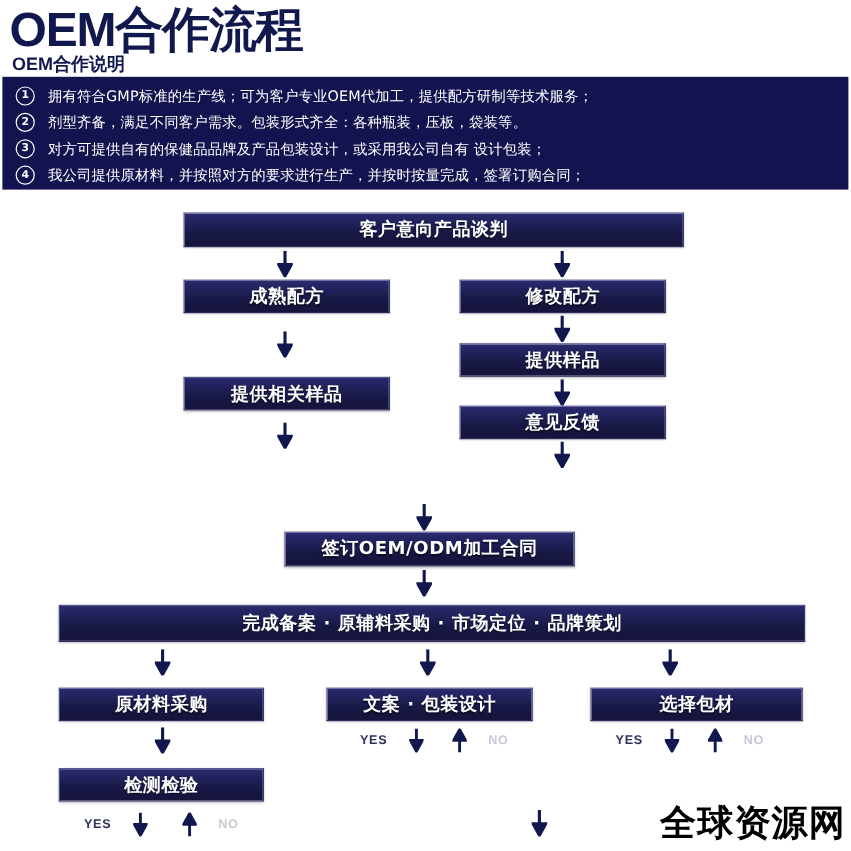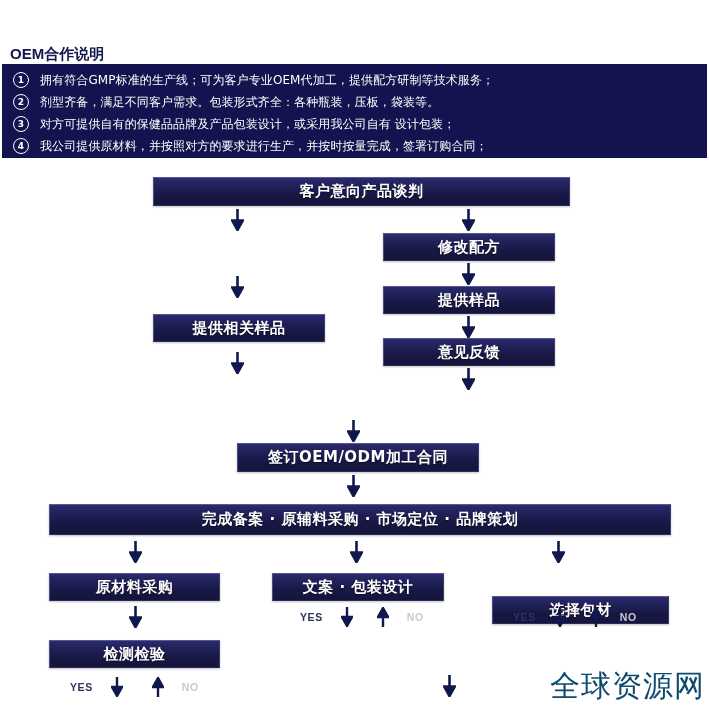--- a/index.html
+++ b/index.html
@@ -93,33 +93,34 @@
     gap:15px;
   }
   .yn .yes{color:#2d3260;margin-right:3px;}
   .yn .no{color:#c9c9d4;margin-left:3px;}
   .yn .ar{width:12px;height:20px;display:inline-block;}
   .yn .ar svg{display:block;width:12px;height:20px;}
 
   
   .watermark{
     position:absolute;right:4px;bottom:2px;
-    font-size:30px;font-weight:normal;
-    color:#0c4a6e;
+    font-size:30px;font-weight:bold;
+    color:#000000;
     font-family:"DejaVu Sans","Liberation Sans",sans-serif;
     letter-spacing:1px;
     text-shadow:1px 1px 0 rgba(255,255,255,.6);
     white-space:nowrap;
   }
 </style>
 </head>
 <body>
 
 <div id="page">
 
+  <div class="main-title">OEM合作流程</div>
   <div class="sub-title">OEM合作说明</div>
 
   <div class="info-band">
 
     <div class="info-row" style="top:5px;">
       <div class="info-num">
         <span class="num-circle">1</span>
       </div>
       <div class="info-text">拥有符合GMP标准的生产线；可为客户专业OEM代加工，提供配方研制等技术服务；</div>
     </div>
@@ -153,20 +154,21 @@
     <svg viewBox="0 0 13 22">
         <path d="M6.5 0 L6.5 13 M6.5 21 L1.2 11.5 L11.8 11.5 Z" stroke="#11184d" stroke-width="2.6" fill="#11184d"></path>
       </svg>
   </div>
   <div class="arrow" style="left:462px;top:209px;">
     <svg viewBox="0 0 13 22">
         <path d="M6.5 0 L6.5 13 M6.5 21 L1.2 11.5 L11.8 11.5 Z" stroke="#11184d" stroke-width="2.6" fill="#11184d"></path>
       </svg>
   </div>
 
+  <div class="fbox" style="left:153px;top:233px;width:172px;height:28px;">成熟配方</div>
   <div class="fbox" style="left:383px;top:233px;width:172px;height:28px;">修改配方</div>
 
   <div class="arrow" style="left:231px;top:276px;">
     <svg viewBox="0 0 13 22">
         <path d="M6.5 0 L6.5 13 M6.5 21 L1.2 11.5 L11.8 11.5 Z" stroke="#11184d" stroke-width="2.6" fill="#11184d"></path>
       </svg>
   </div>
   <div class="arrow" style="left:462px;top:263px;">
     <svg viewBox="0 0 13 22">
         <path d="M6.5 0 L6.5 13 M6.5 21 L1.2 11.5 L11.8 11.5 Z" stroke="#11184d" stroke-width="2.6" fill="#11184d"></path>
@@ -224,21 +226,21 @@
       </svg>
   </div>
   <div class="arrow" style="left:552px;top:541px;">
     <svg viewBox="0 0 13 22">
         <path d="M6.5 0 L6.5 13 M6.5 21 L1.2 11.5 L11.8 11.5 Z" stroke="#11184d" stroke-width="2.6" fill="#11184d"></path>
       </svg>
   </div>
 
   <div class="fbox" style="left:49px;top:573px;width:171px;height:28px;">原材料采购</div>
   <div class="fbox" style="left:272px;top:573px;width:172px;height:28px;">文案 · 包装设计</div>
-  <div class="fbox" style="left:492px;top:573px;width:177px;height:28px;margin-top:23px;">选择包材</div>
+  <div class="fbox" style="left:492px;top:573px;width:177px;height:28px;">选择包材</div>
 
   <div class="arrow" style="left:129px;top:606px;">
     <svg viewBox="0 0 13 22">
         <path d="M6.5 0 L6.5 13 M6.5 21 L1.2 11.5 L11.8 11.5 Z" stroke="#11184d" stroke-width="2.6" fill="#11184d"></path>
       </svg>
   </div>
 
   <div class="yn" style="left:300px;top:607px;">
     <span class="yes">YES</span>
     <span class="ar">

